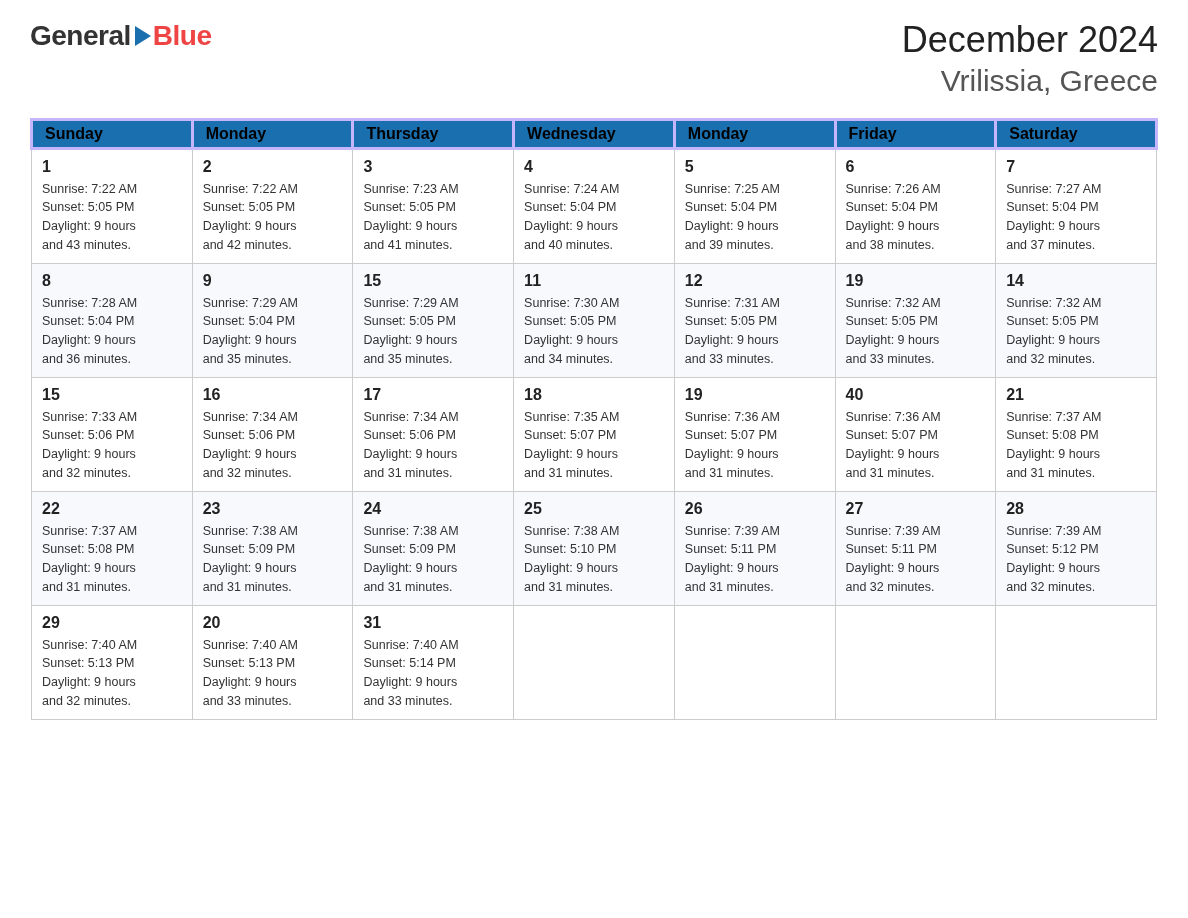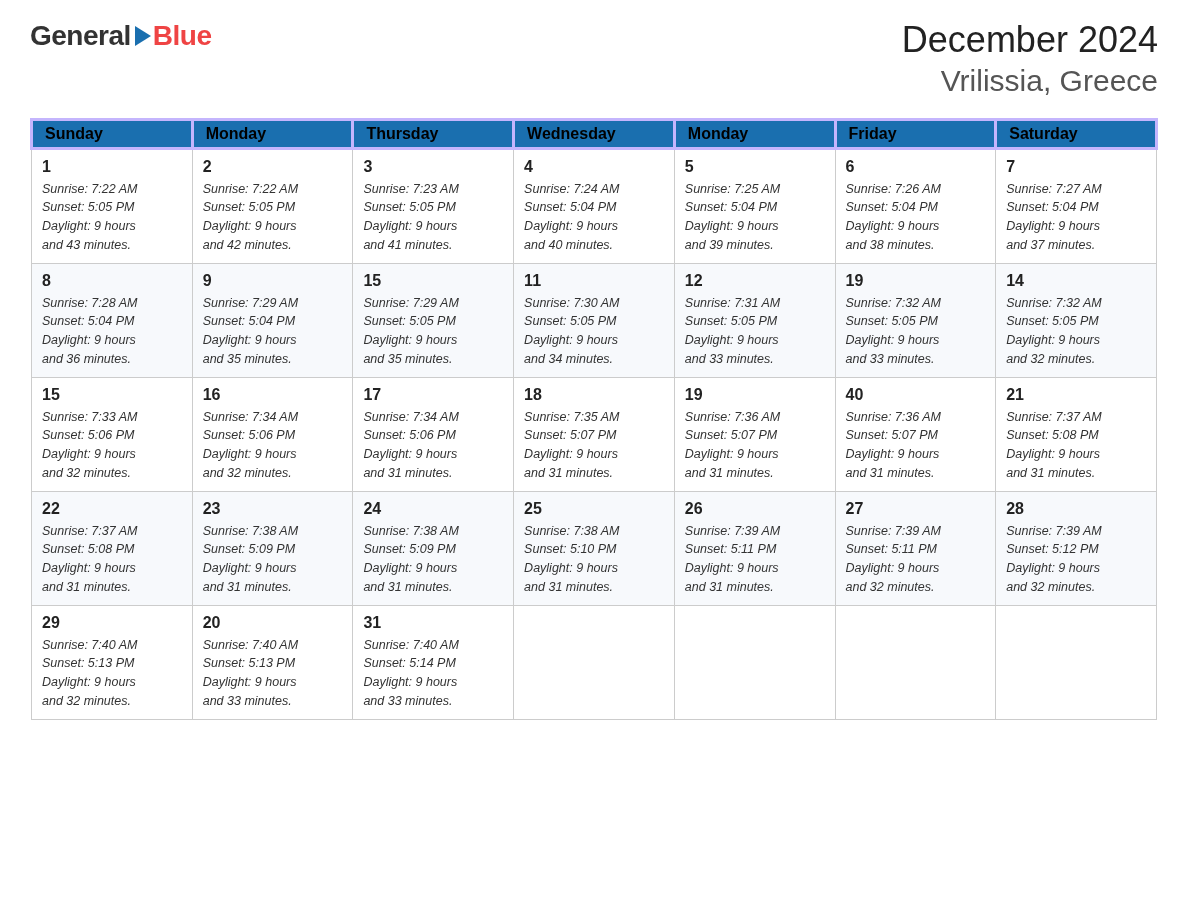--- a/index.html
+++ b/index.html
@@ -62,21 +62,20 @@
       font-size: 16px;
       font-weight: bold;
       color: #222;
       display: block;
       margin-bottom: 4px;
     }
     .day-info {
       font-size: 12.5px;
       line-height: 1.5;
       color: #333;
-      font-style: italic;
     }
     .empty-cell {
       background: #fff !important;
     }
     .logo-wrapper {
       display: flex;
       flex-direction: row;
     }
     .logo-row1 {
       display: flex;

